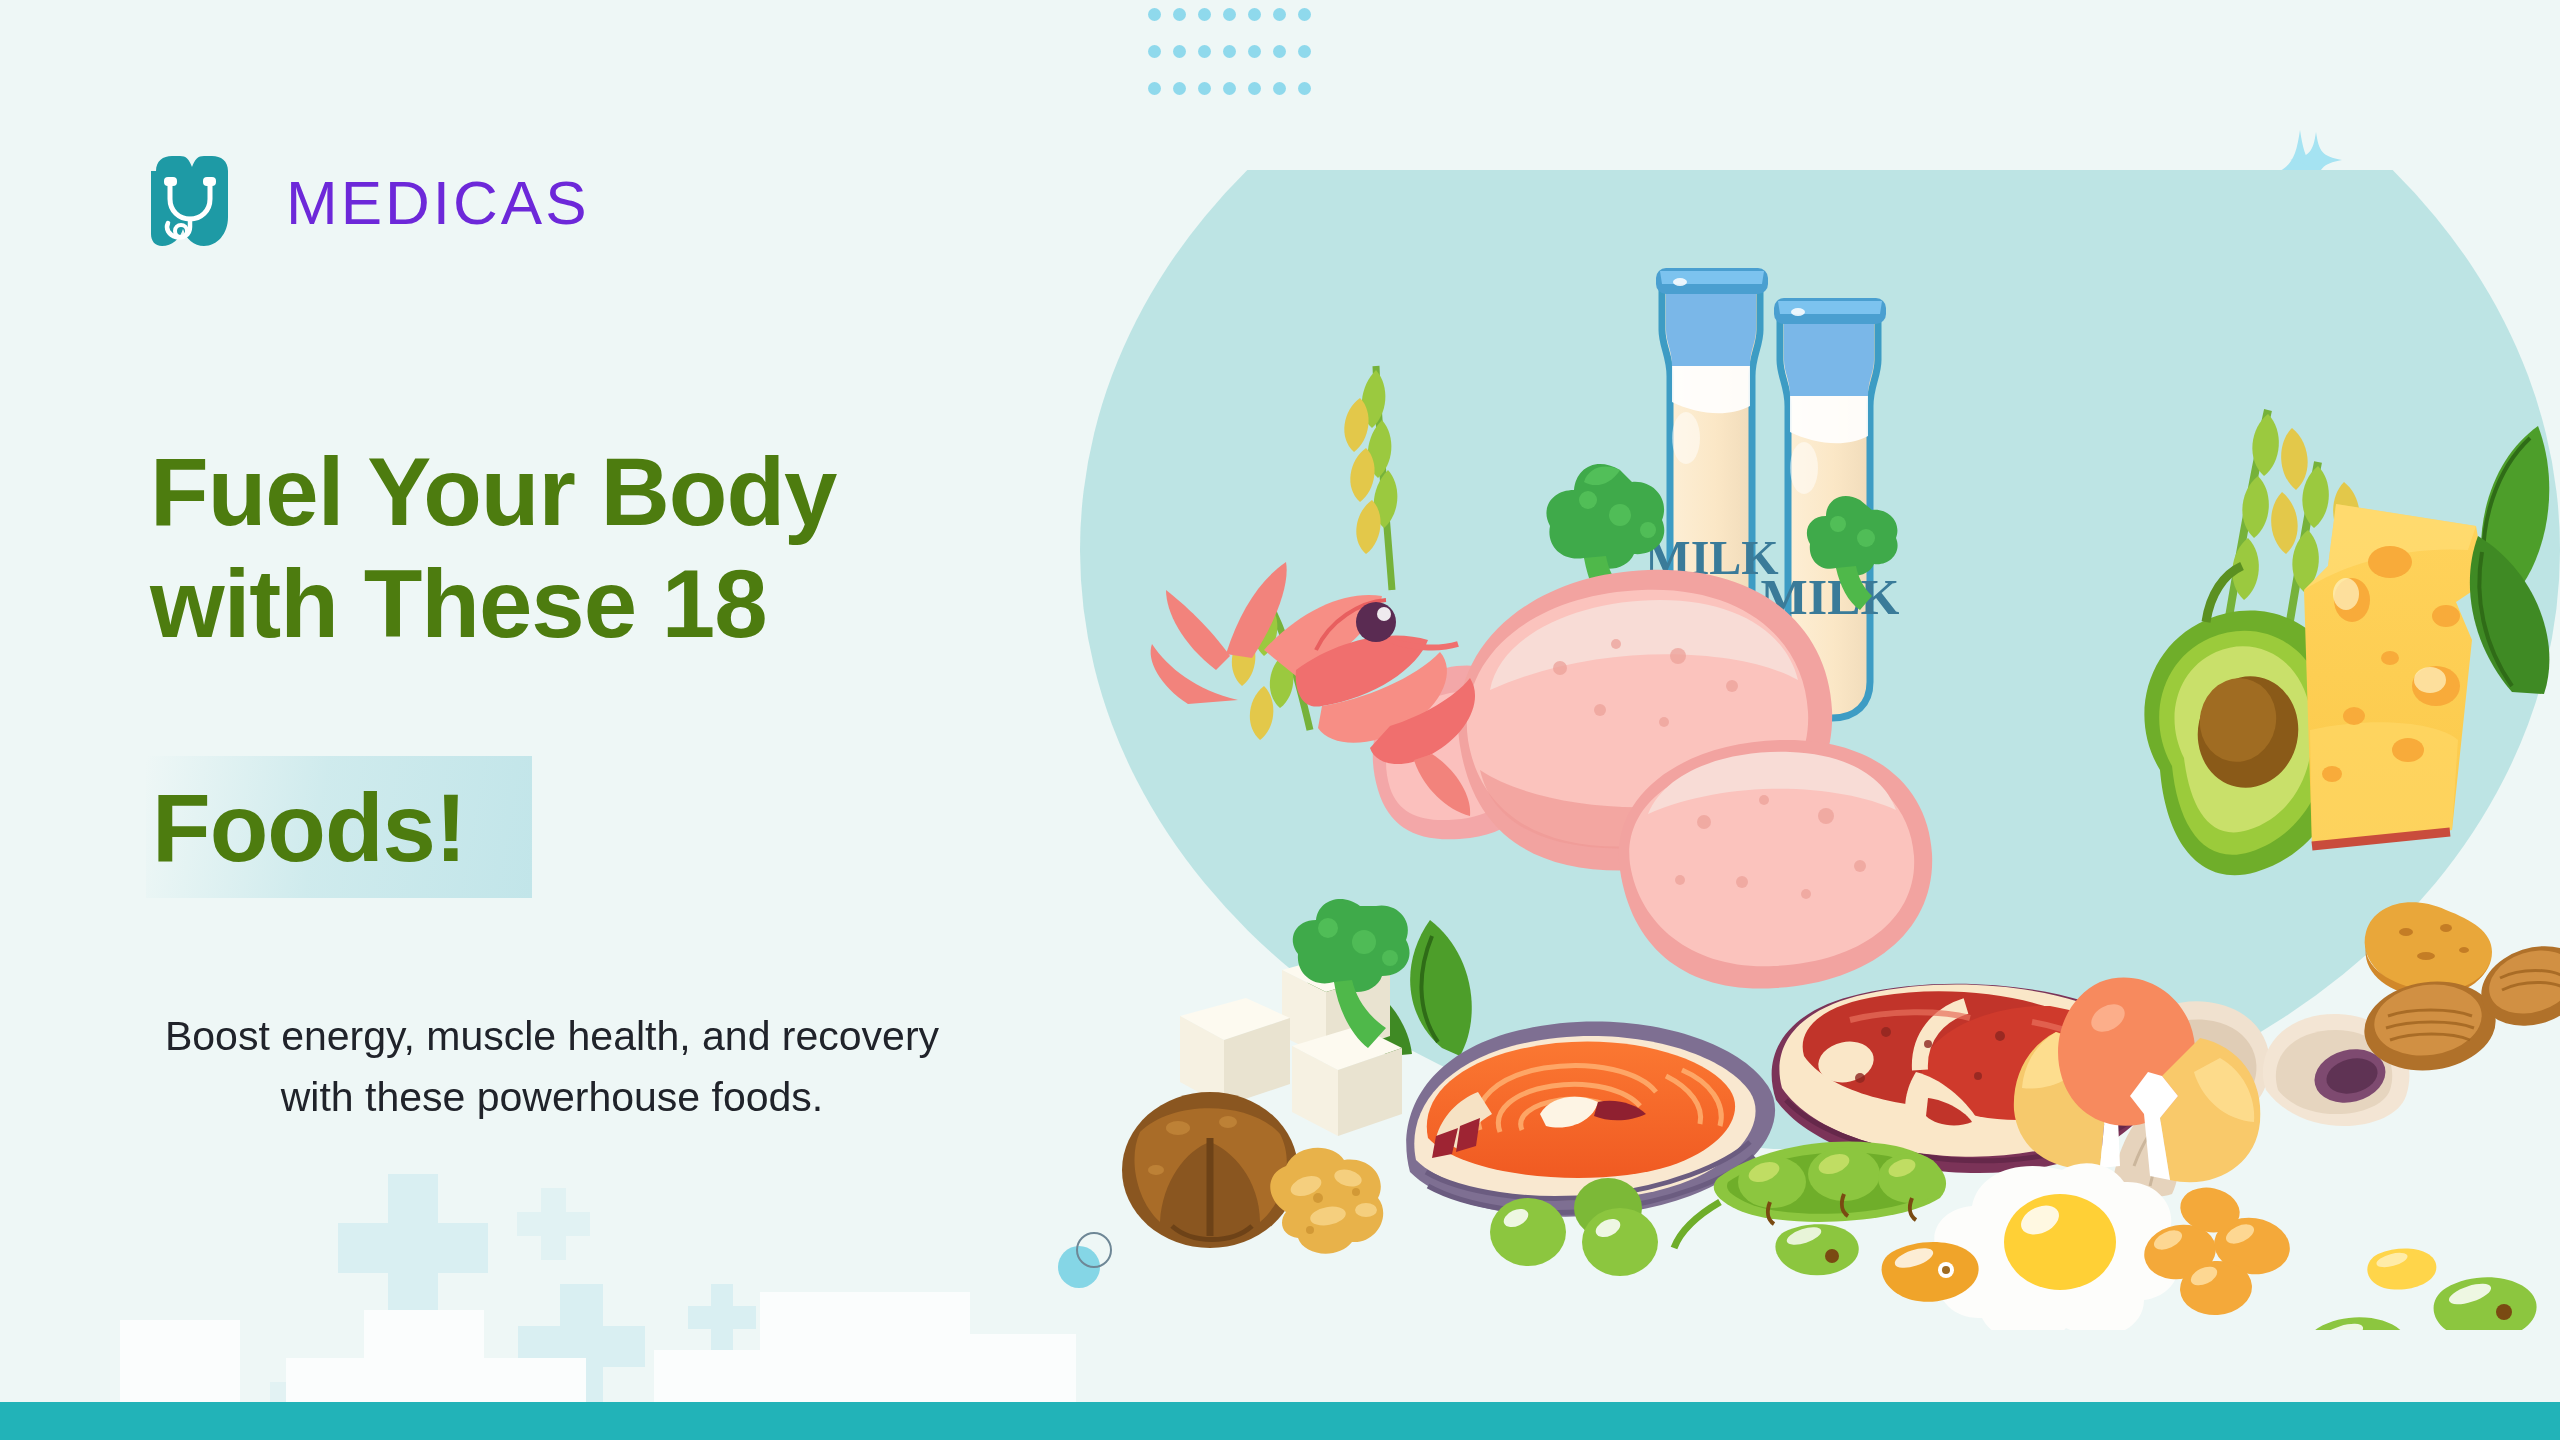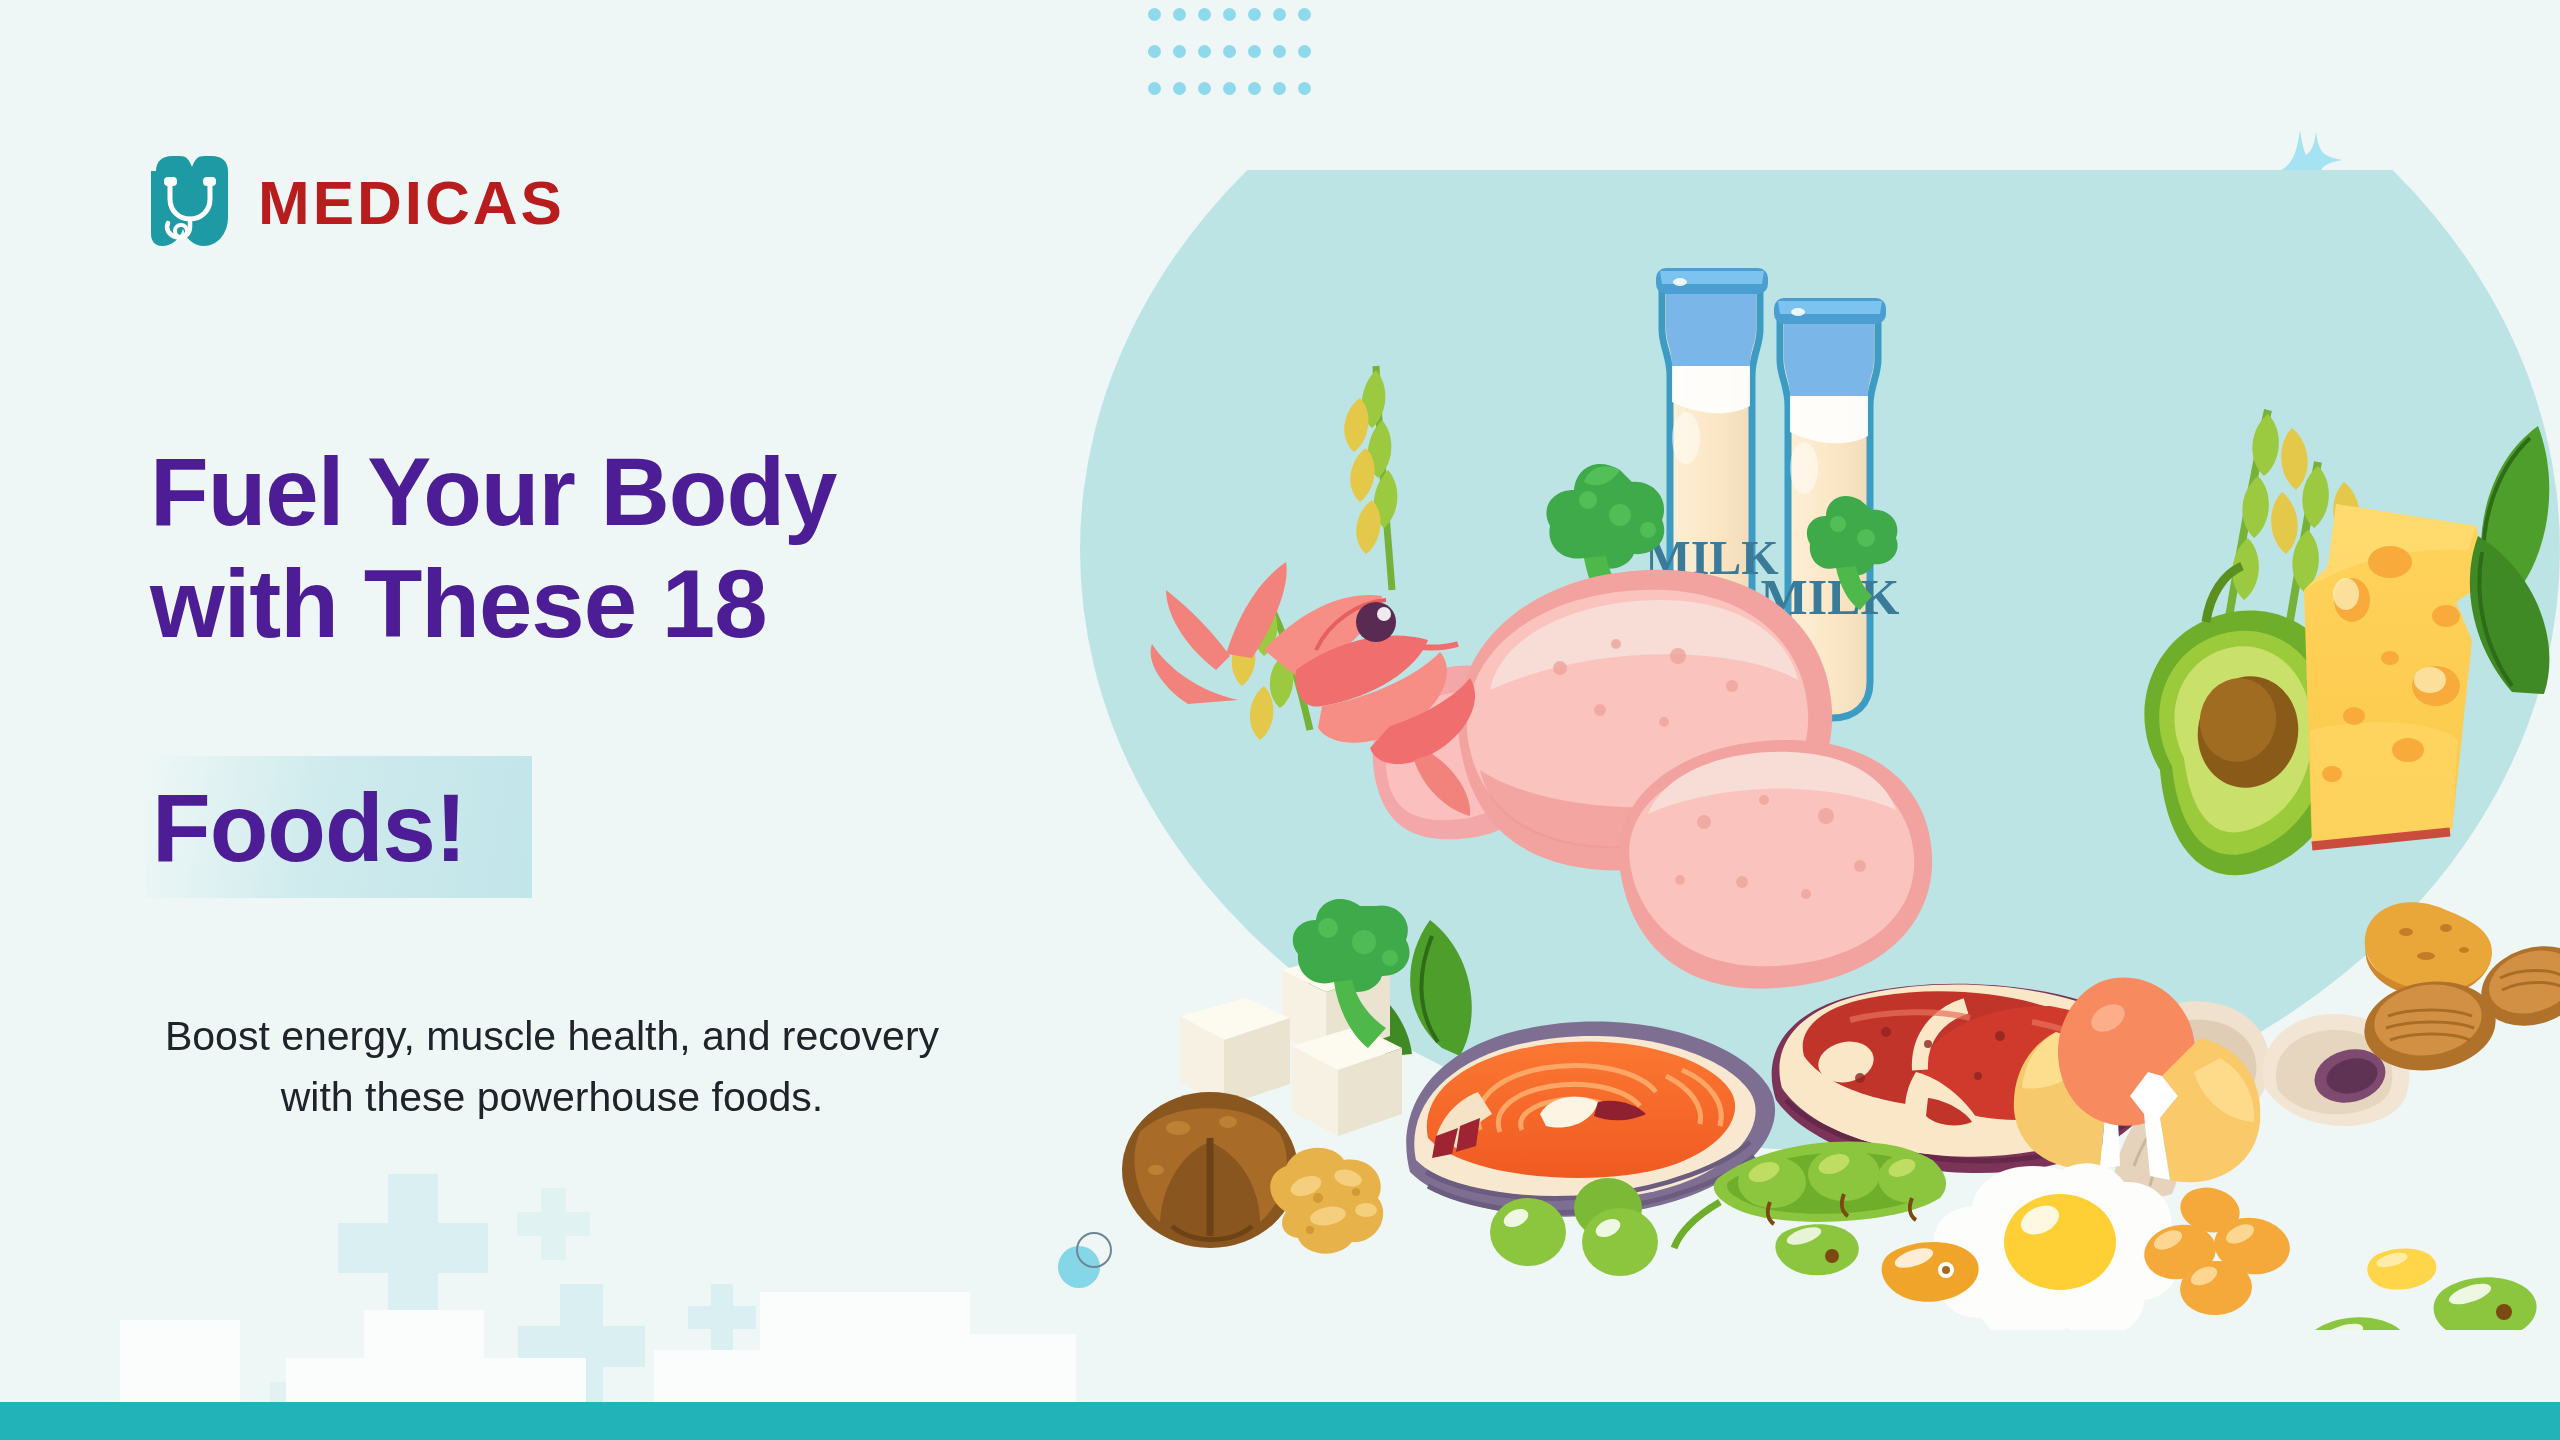--- a/index.html
+++ b/index.html
@@ -86,37 +86,38 @@
     left: 150px;
     top: 155px;
     display: flex;
     align-items: center;
     gap: 24px;
     z-index: 5;
   }
   .logo-mark { width: 84px; height: 92px; }
   .logo-word {
     font-size: 62px;
-    font-weight: bold;
+    font-weight: normal;
     letter-spacing: 3px;
-    color: #b91c1c;
+    color: #6d28d9;
     line-height: 1;
+    margin-left: 28px;
   }
 
   .headline {
     position: absolute;
     left: 150px;
     top: 372px;
     width: 920px;
     z-index: 5;
     font-size: 96px;
     font-weight: bold;
     line-height: 1.16;
     letter-spacing: -1px;
-    color: #4c1d95;
+    color: #4d7c0f;
   }
   .headline .hl {
     position: relative;
     display: inline-block;
     padding: 2px 10px 6px 2px;
     text-align: right;
   }
   .headline .hl::before {
     content: "";
     position: absolute;

